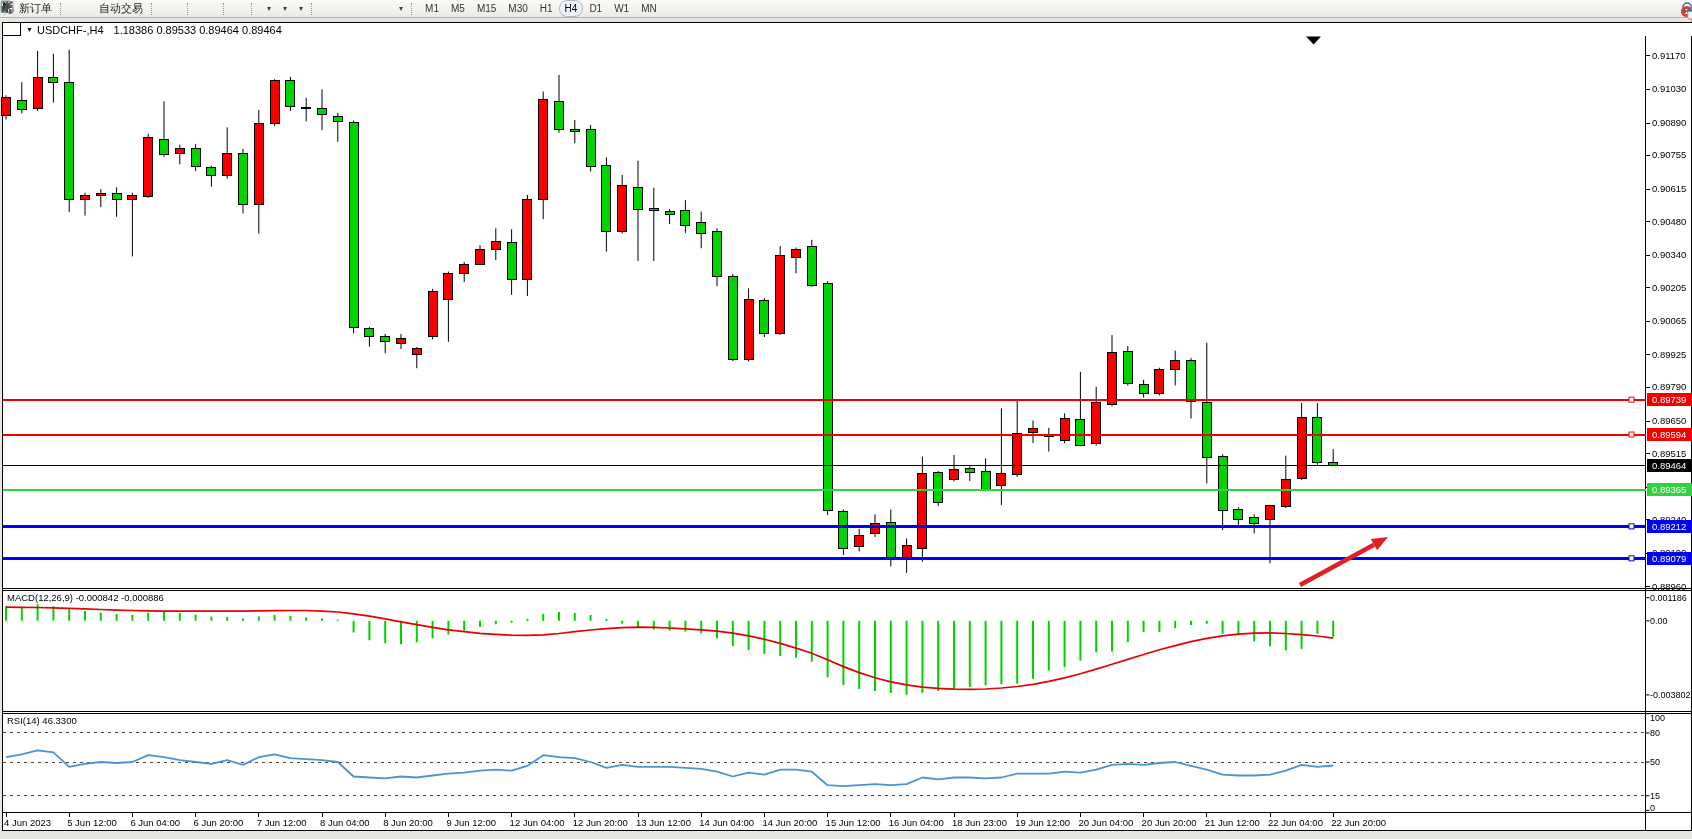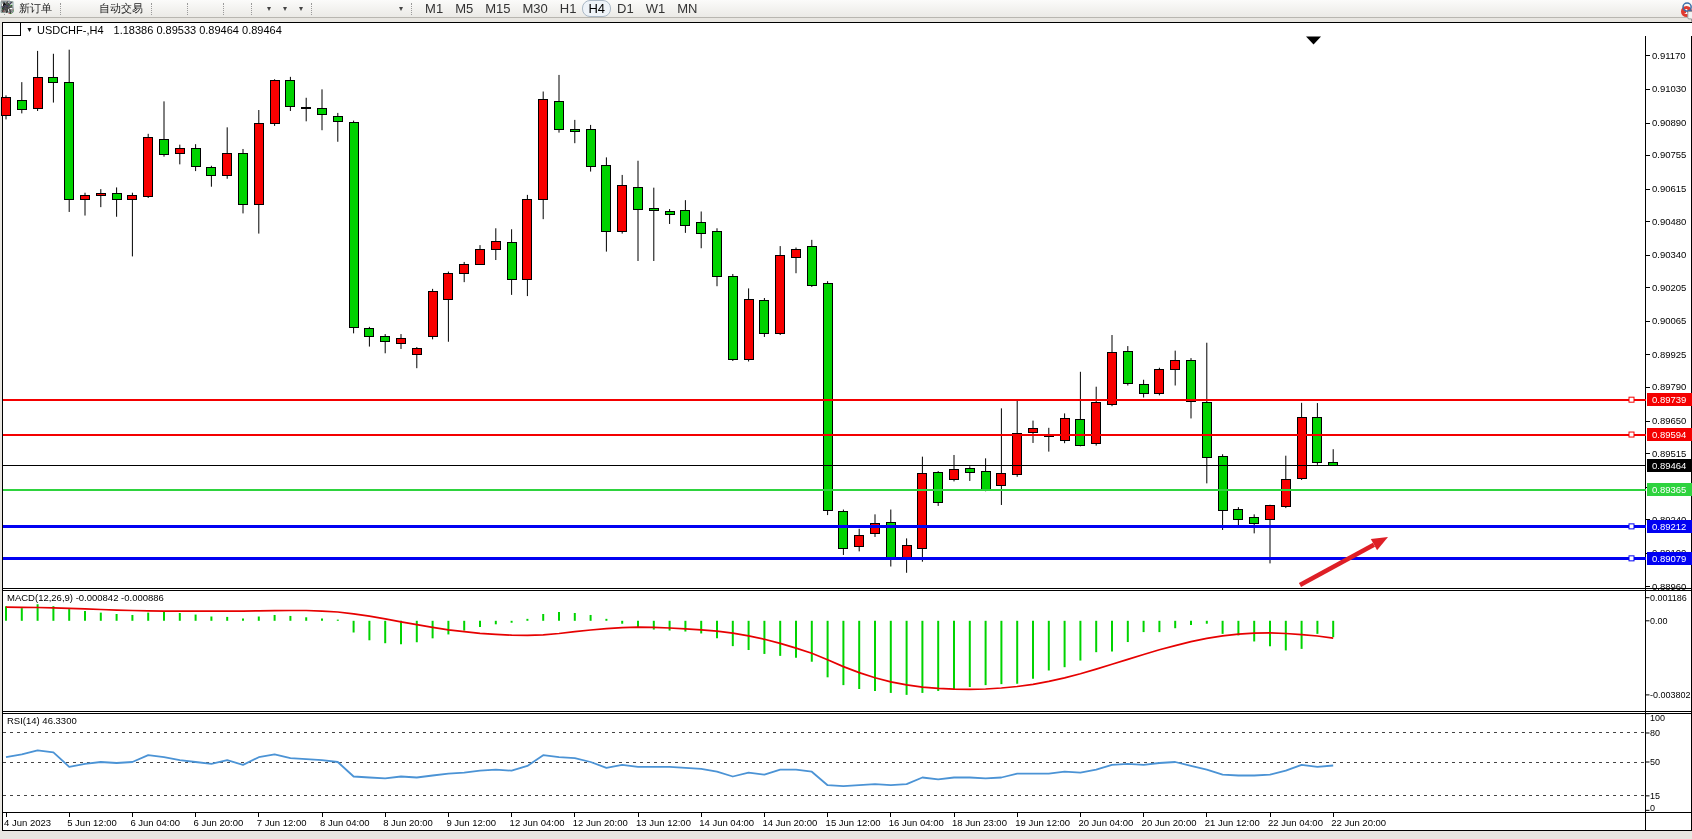--- a/index.html
+++ b/index.html
@@ -3,21 +3,21 @@
 <meta charset="utf-8">
 <style>
   html,body{margin:0;padding:0}
   body{width:1692px;height:839px;background:#e8e6e1;font-family:"Liberation Sans",sans-serif;overflow:hidden;position:relative}
   
   .toolbar{position:absolute;top:0;left:0;width:1692px;height:18px;background:linear-gradient(#fbfbfa,#ebeae6);border-bottom:1px solid #b8b6b0;display:flex;align-items:center;z-index:5;box-sizing:border-box}
   .tb-sep{width:4px;height:12px;border-left:1px dotted #9a9a9a;margin:0 3px 0 4px}
   .tb-btn{display:inline-flex;align-items:center;gap:3px;height:15px;padding:0 3px;border:1px solid transparent;border-radius:2px;font-size:11px;color:#222;cursor:default;white-space:nowrap}
   .tb-btn svg{display:block}
   .tb-btn .dd{font-size:8px;color:#444;margin-left:1px}
-  .tf-btn{font-size:13px;color:#333;padding:0 5px;height:15px;display:inline-flex;align-items:center;border:1px solid transparent}
+  .tf-btn{font-size:10px;color:#333;padding:0 5px;height:15px;display:inline-flex;align-items:center;border:1px solid transparent}
   .tf-btn.active{background:#eef3f8;border:1px solid #aab8c6;border-radius:8px;color:#000}
   .tb-right{position:absolute;right:5px;top:1px;display:flex;align-items:center;gap:6px;height:16px}
   .badge{position:absolute;top:-3px;right:-5px;width:11px;height:11px;background:#e03a2f;border-radius:50%;color:#fff;font-size:8px;display:flex;align-items:center;justify-content:center;font-weight:bold}
   .chat-wrap{position:relative}
   
   .title-row{position:absolute;left:20px;top:22px;width:1690px;height:14px;background:#fff;border:1px solid #000;border-bottom:none;box-sizing:border-box;display:flex;align-items:center;font-size:11px;color:#000;z-index:3}
   .title-row .tri{font-size:7px;margin:0 4px 0 5px;color:#111}
   .title-row .sym{margin-right:10px}
   svg{position:absolute;left:0;top:0;z-index:1}
   text{font-family:"Liberation Sans",sans-serif}

